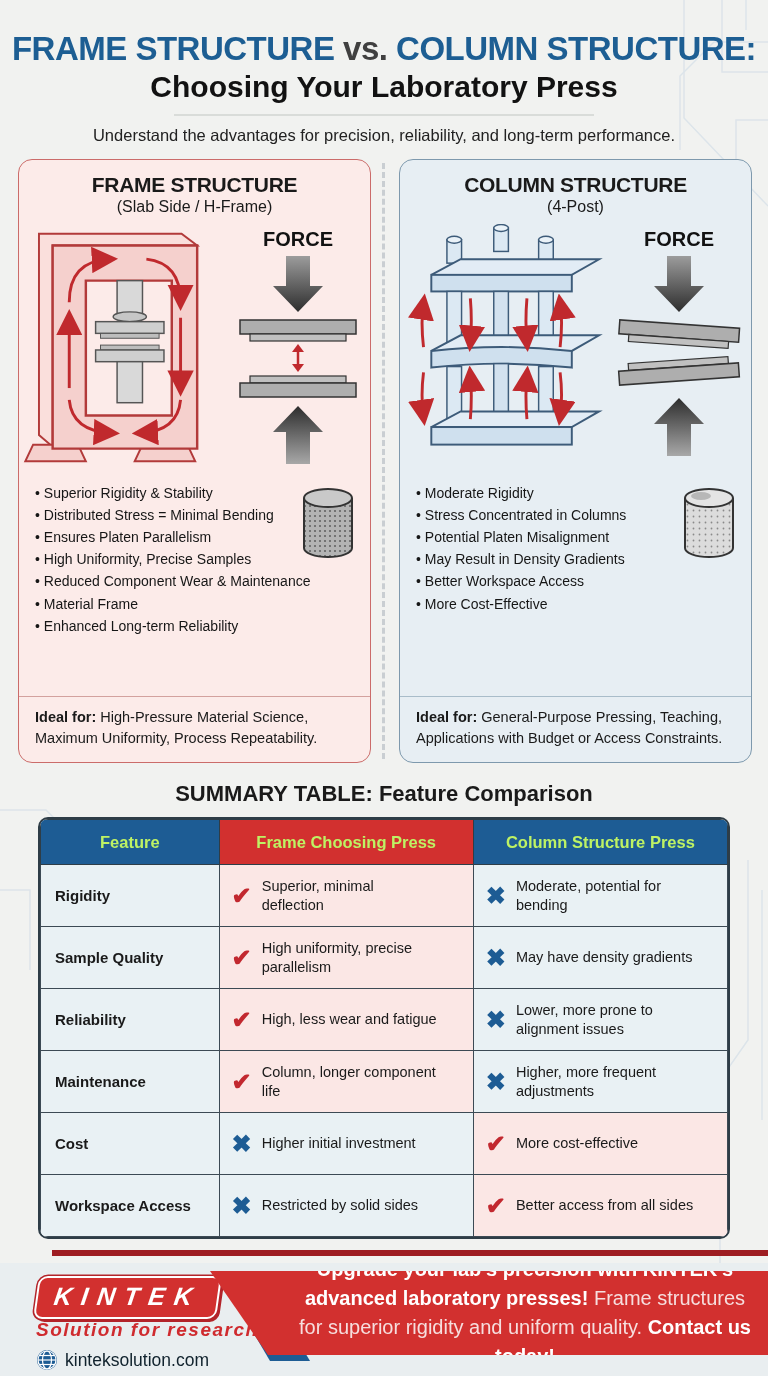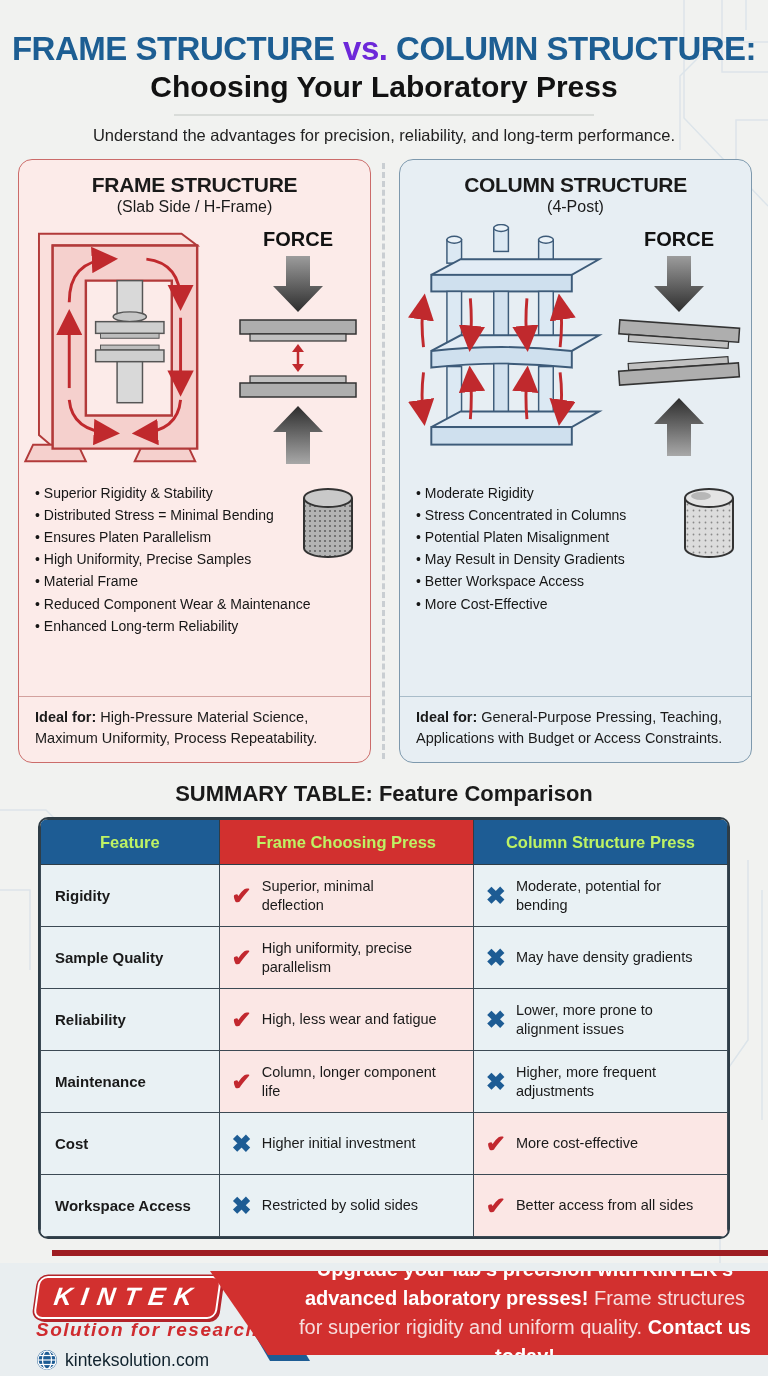--- a/index.html
+++ b/index.html
@@ -12,21 +12,21 @@
   .deco { position:absolute; opacity:.75; pointer-events:none; }
   .deco path, .deco line { stroke:#d6e0e8; stroke-width:1.5; fill:none; }
   .deco-tr { top:0; right:0; }
   .deco-r2 { top:860px; right:0; }
   .deco-bl { top:770px; left:0; }
 
   
   .header { text-align:center; padding-top:30px; position:relative; z-index:2; }
   .title-line1 { font-size:33px; font-weight:bold; letter-spacing:-.5px; }
   .title-blue { color:#1d5e93; }
-  .title-dark { color:#6d28d9; }
+  .title-dark { color:#404040; }
   .title-line2 { font-size:30px; font-weight:bold; color:#121212; margin-top:2px; }
   .title-rule { width:420px; height:2px; background:#d9dcd9; margin:10px auto 10px; }
   .subtitle { font-size:16.5px; color:#222; }
 
   
   .panels { position:relative; display:flex; gap:28px; margin:14px 16px 0 18px; align-items:stretch; }
   .panel-divider { position:absolute; left:50%; top:4px; bottom:4px; border-left:3px dashed #c9ced2; transform:translateX(-3px); }
   .panel { flex:1; border-radius:14px; display:flex; flex-direction:column; min-height:604px; }
   .panel-frame { background:#fcebe9; border:1.5px solid #cb6c6a; }
   .panel-column { background:#e7eef3; border:1.5px solid #7e99ad; }
@@ -166,22 +166,22 @@
         <rect x="18" y="150" width="96" height="7" fill="#c0c0c0" stroke="#333" stroke-width="1.2"></rect>
         <rect x="8" y="157" width="116" height="14" fill="#aeaeae" stroke="#333" stroke-width="1.5"></rect>
         <polygon points="66,180 91,206 78,206 78,238 54,238 54,206 41,206" fill="url(#gu1)"></polygon>
       </svg>
     </div>
     <ul class="bullets bullets-frame">
       <li>Superior Rigidity &amp; Stability</li>
       <li>Distributed Stress = Minimal Bending</li>
       <li>Ensures Platen Parallelism</li>
       <li>High Uniformity, Precise Samples</li>
+      <li>Reduced Component Wear &amp; Maintenance</li>
       <li>Material Frame</li>
-      <li>Reduced Component Wear &amp; Maintenance</li>
       <li>Enhanced Long-term Reliability</li>
       <svg class="cylinder" width="60" height="80" viewBox="0 0 60 80">
         <defs>
             <pattern id="dots1" width="5" height="5" patternUnits="userSpaceOnUse">
               <rect width="5" height="5" fill="#b3b3b3"></rect>
               <circle cx="2" cy="2" r="1" fill="#5e5e5e"></circle>
             </pattern>
           </defs>
         <path d="M6 14 L6 64 A24 9 0 0 0 54 64 L54 14" fill="url(#dots1)" stroke="#333" stroke-width="2"></path>
         <ellipse cx="30" cy="14" rx="24" ry="9" fill="#c9c9c9" stroke="#333" stroke-width="2"></ellipse>

